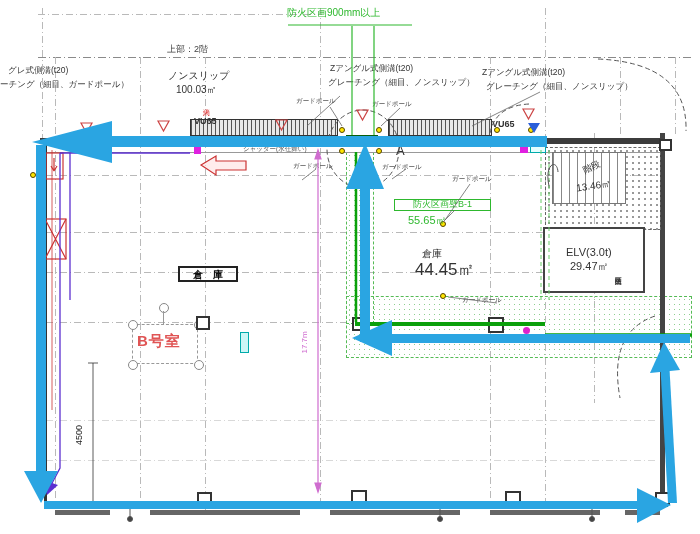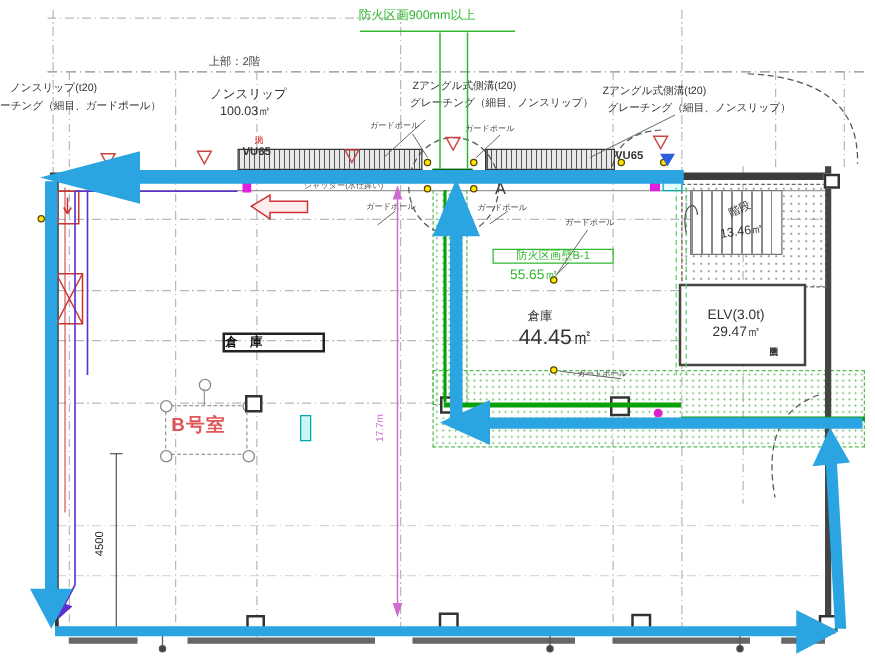--- a/index.html
+++ b/index.html
@@ -65,21 +65,21 @@
   <div class="grate" style="left:388px;top:119px;width:104px;"></div>
 
   <div style="position:absolute;left:346px;top:135px;width:32px;height:9px;background:#1db21d;border:1px solid #0a5c0a;box-sizing:border-box;"></div>
 
   <div class="dots" style="left:545px;top:147px;width:116px;height:83px;"></div>
   <div style="position:absolute;left:552px;top:152px;width:74px;height:52px;background:#fff;border:1px solid #777;box-sizing:border-box;
        background-image:repeating-linear-gradient(90deg,#888 0 1px,transparent 1px 8px);"></div>
 
   <div style="position:absolute;left:543px;top:227px;width:102px;height:66px;background:#fff;border:2px solid #444;box-sizing:border-box;"></div>
 
-  <div style="position:absolute;left:178px;top:266px;width:82px;height:16px;border:2px solid #222;box-sizing:border-box;display:flex;align-items:center;justify-content:flex-start;">
+  <div style="position:absolute;left:178px;top:266px;width:60px;height:16px;border:2px solid #222;box-sizing:border-box;display:flex;align-items:center;justify-content:center;">
     <span class="t" style="position:static;font-size:10px;font-weight:bold;color:#111;">倉　庫</span>
   </div>
 
   <div style="position:absolute;left:132px;top:324px;width:66px;height:40px;border:1px dashed #999;box-sizing:border-box;"></div>
   <div style="position:absolute;left:159px;top:303px;width:8px;height:8px;border:1px solid #888;border-radius:50%;background:#fff;"></div>
   <div style="position:absolute;left:163px;top:311px;width:1px;height:13px;background:#999;"></div>
   <div style="position:absolute;left:128px;top:320px;width:8px;height:8px;border:1px solid #888;border-radius:50%;background:#fff;"></div>
   <div style="position:absolute;left:194px;top:320px;width:8px;height:8px;border:1px solid #888;border-radius:50%;background:#fff;"></div>
   <div style="position:absolute;left:128px;top:360px;width:8px;height:8px;border:1px solid #888;border-radius:50%;background:#fff;"></div>
   <div style="position:absolute;left:194px;top:360px;width:8px;height:8px;border:1px solid #888;border-radius:50%;background:#fff;"></div>
@@ -107,21 +107,21 @@
   <div class="ydot" style="left:339px;top:148px;"></div>
   <div class="ydot" style="left:376px;top:148px;"></div>
   <div class="ydot" style="left:494px;top:127px;"></div>
   <div class="ydot" style="left:528px;top:127px;"></div>
   <div class="ydot" style="left:440px;top:221px;"></div>
   <div class="ydot" style="left:440px;top:293px;"></div>
 
   <span class="t" style="left:287px;top:7px;font-size:10px;color:#2eb82e;">防火区画900mm以上</span>
   <span class="t" style="left:167px;top:45px;font-size:9px;color:#444;">上部：2階</span>
 
-  <span class="t" style="left:8px;top:66px;font-size:8.5px;">ノンスリップ(t20)</span>
+  <span class="t" style="left:8px;top:66px;font-size:8.5px;">グレ式側溝(t20)</span>
   <span class="t" style="left:0px;top:80px;font-size:8.5px;">ーチング（細目、ガードポール）</span>
   <span class="t" style="left:168px;top:70px;font-size:10px;">ノンスリップ</span>
   <span class="t" style="left:176px;top:84px;font-size:10px;">100.03㎡</span>
   <span class="t" style="left:330px;top:64px;font-size:8.5px;">Zアングル式側溝(t20)</span>
   <span class="t" style="left:328px;top:78px;font-size:8.5px;">グレーチング（細目、ノンスリップ）</span>
   <span class="t" style="left:482px;top:68px;font-size:8.5px;">Zアングル式側溝(t20)</span>
   <span class="t" style="left:486px;top:82px;font-size:8.5px;">グレーチング（細目、ノンスリップ）</span>
 
   <span class="t" style="left:194px;top:117px;font-size:9px;font-weight:bold;">VU65</span>
   <span class="t" style="left:492px;top:120px;font-size:9px;font-weight:bold;">VU65</span>

